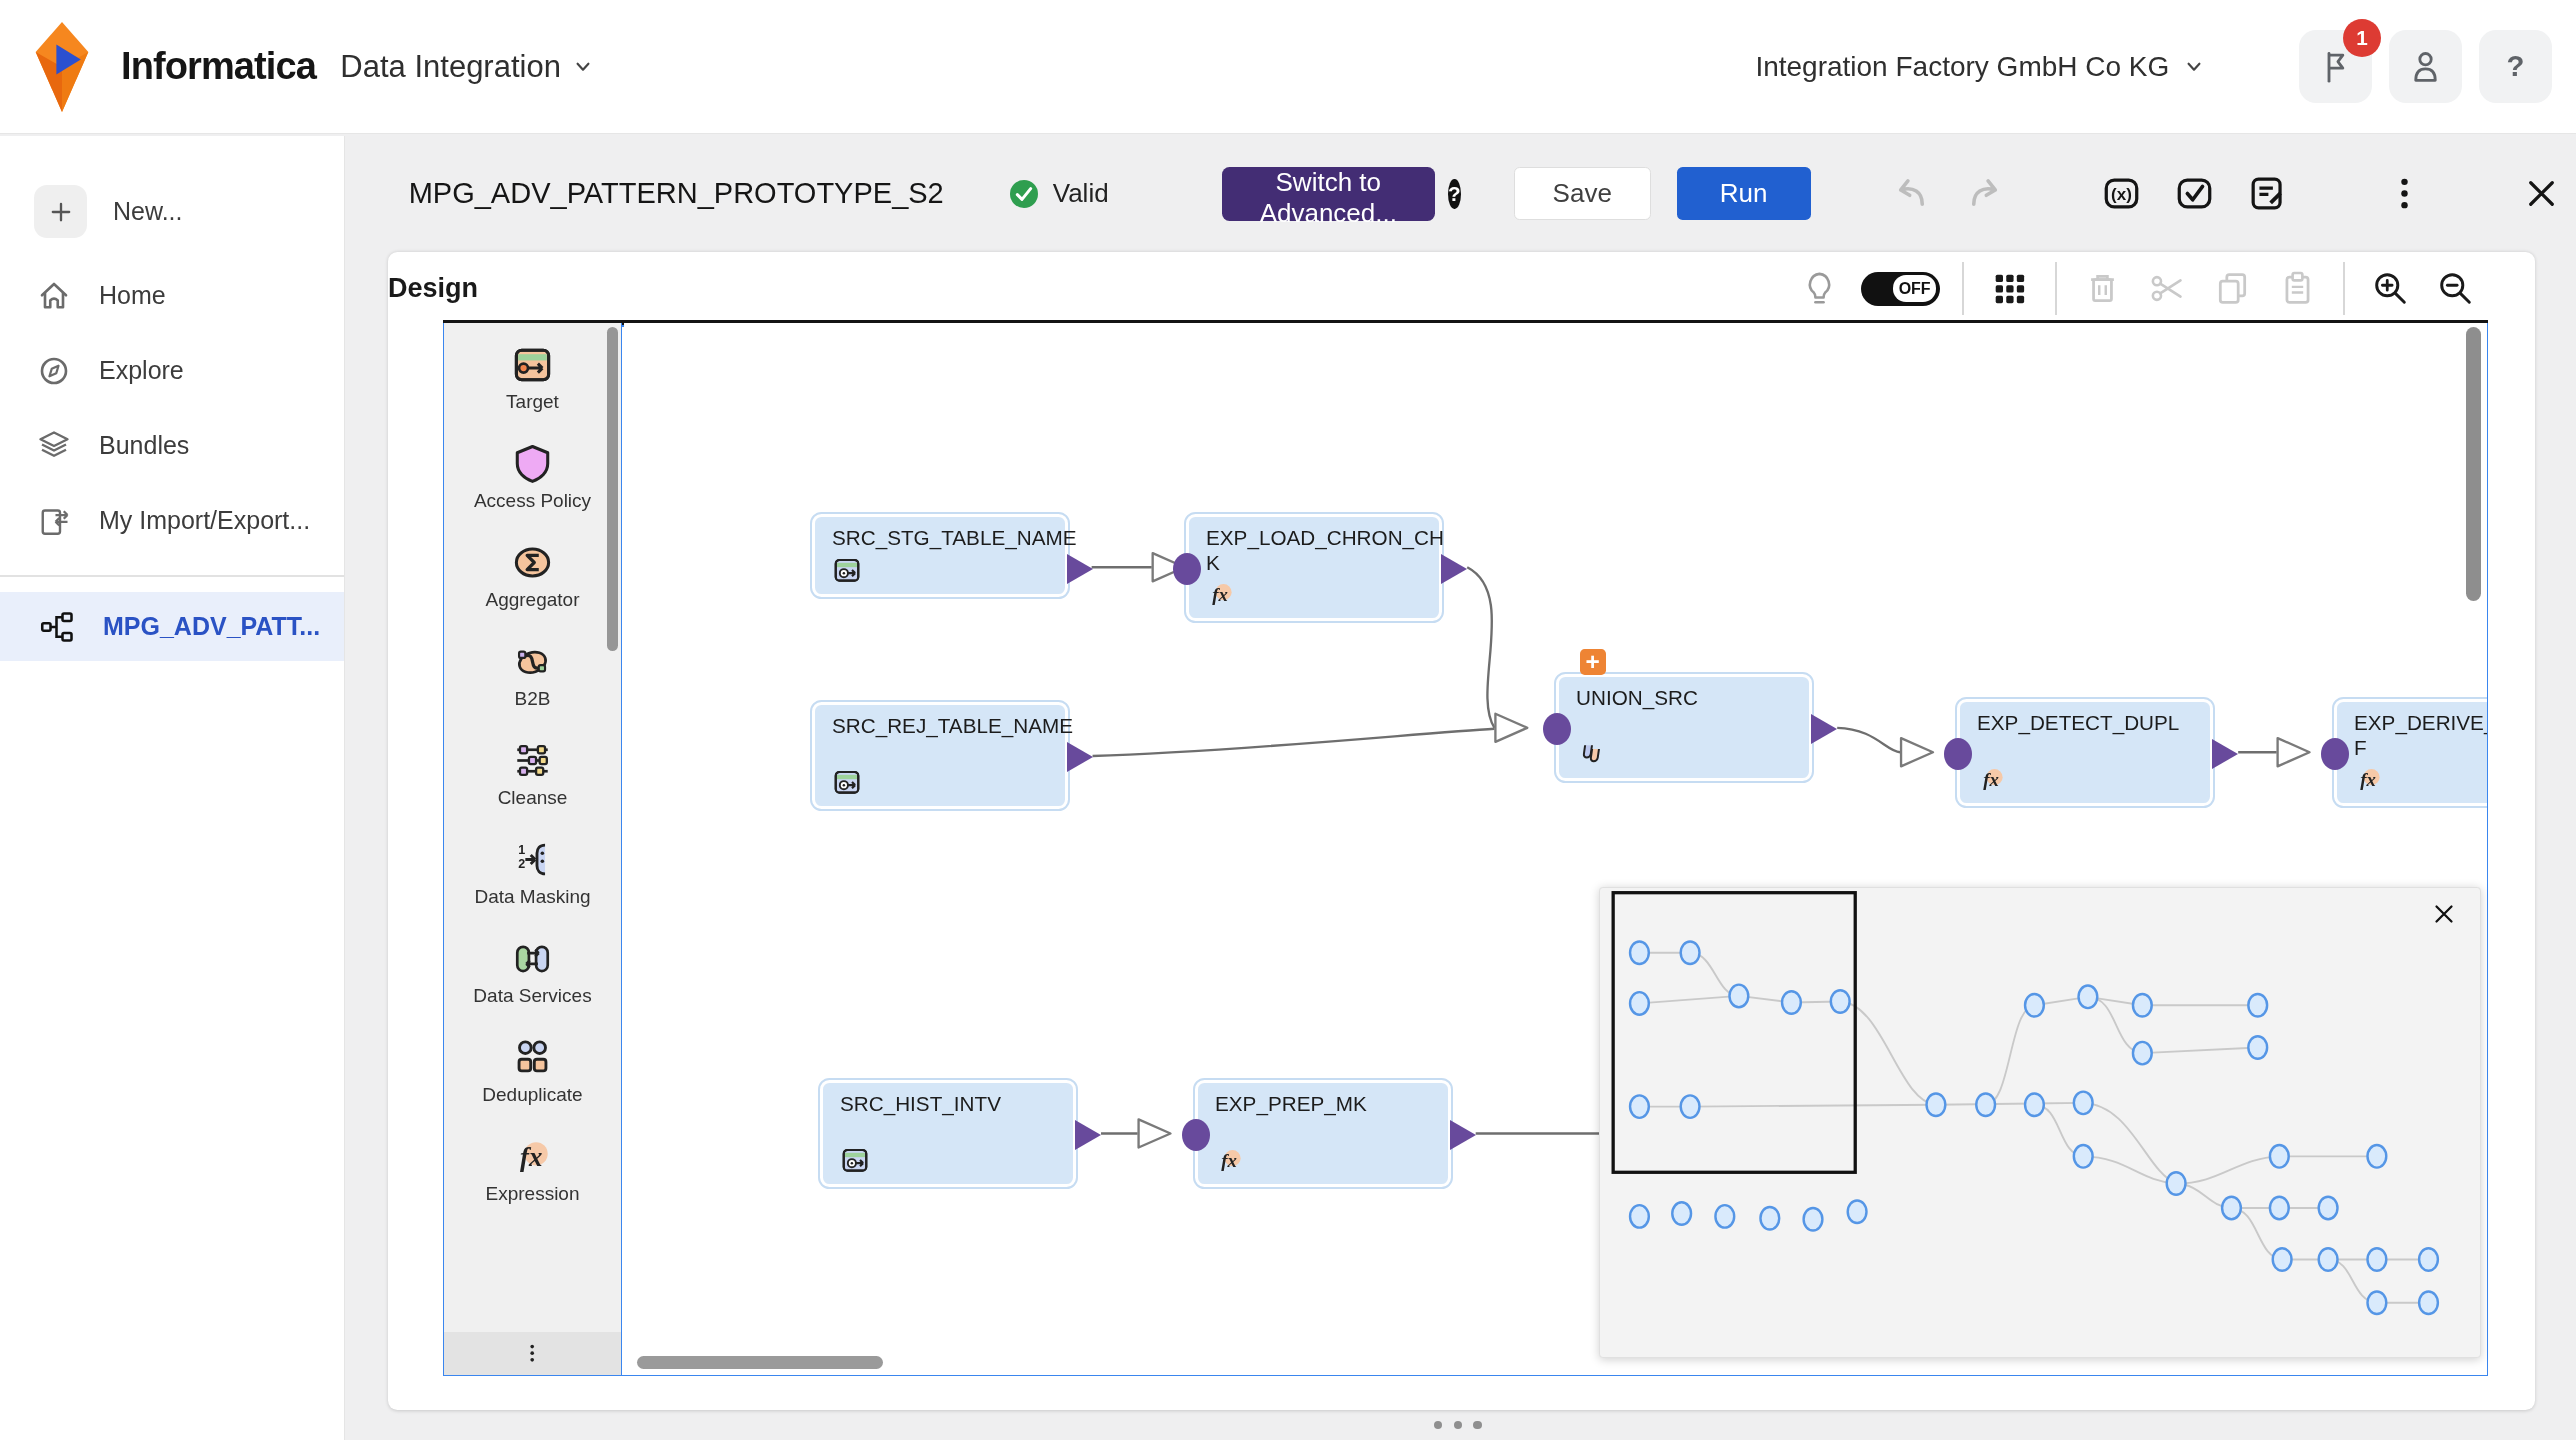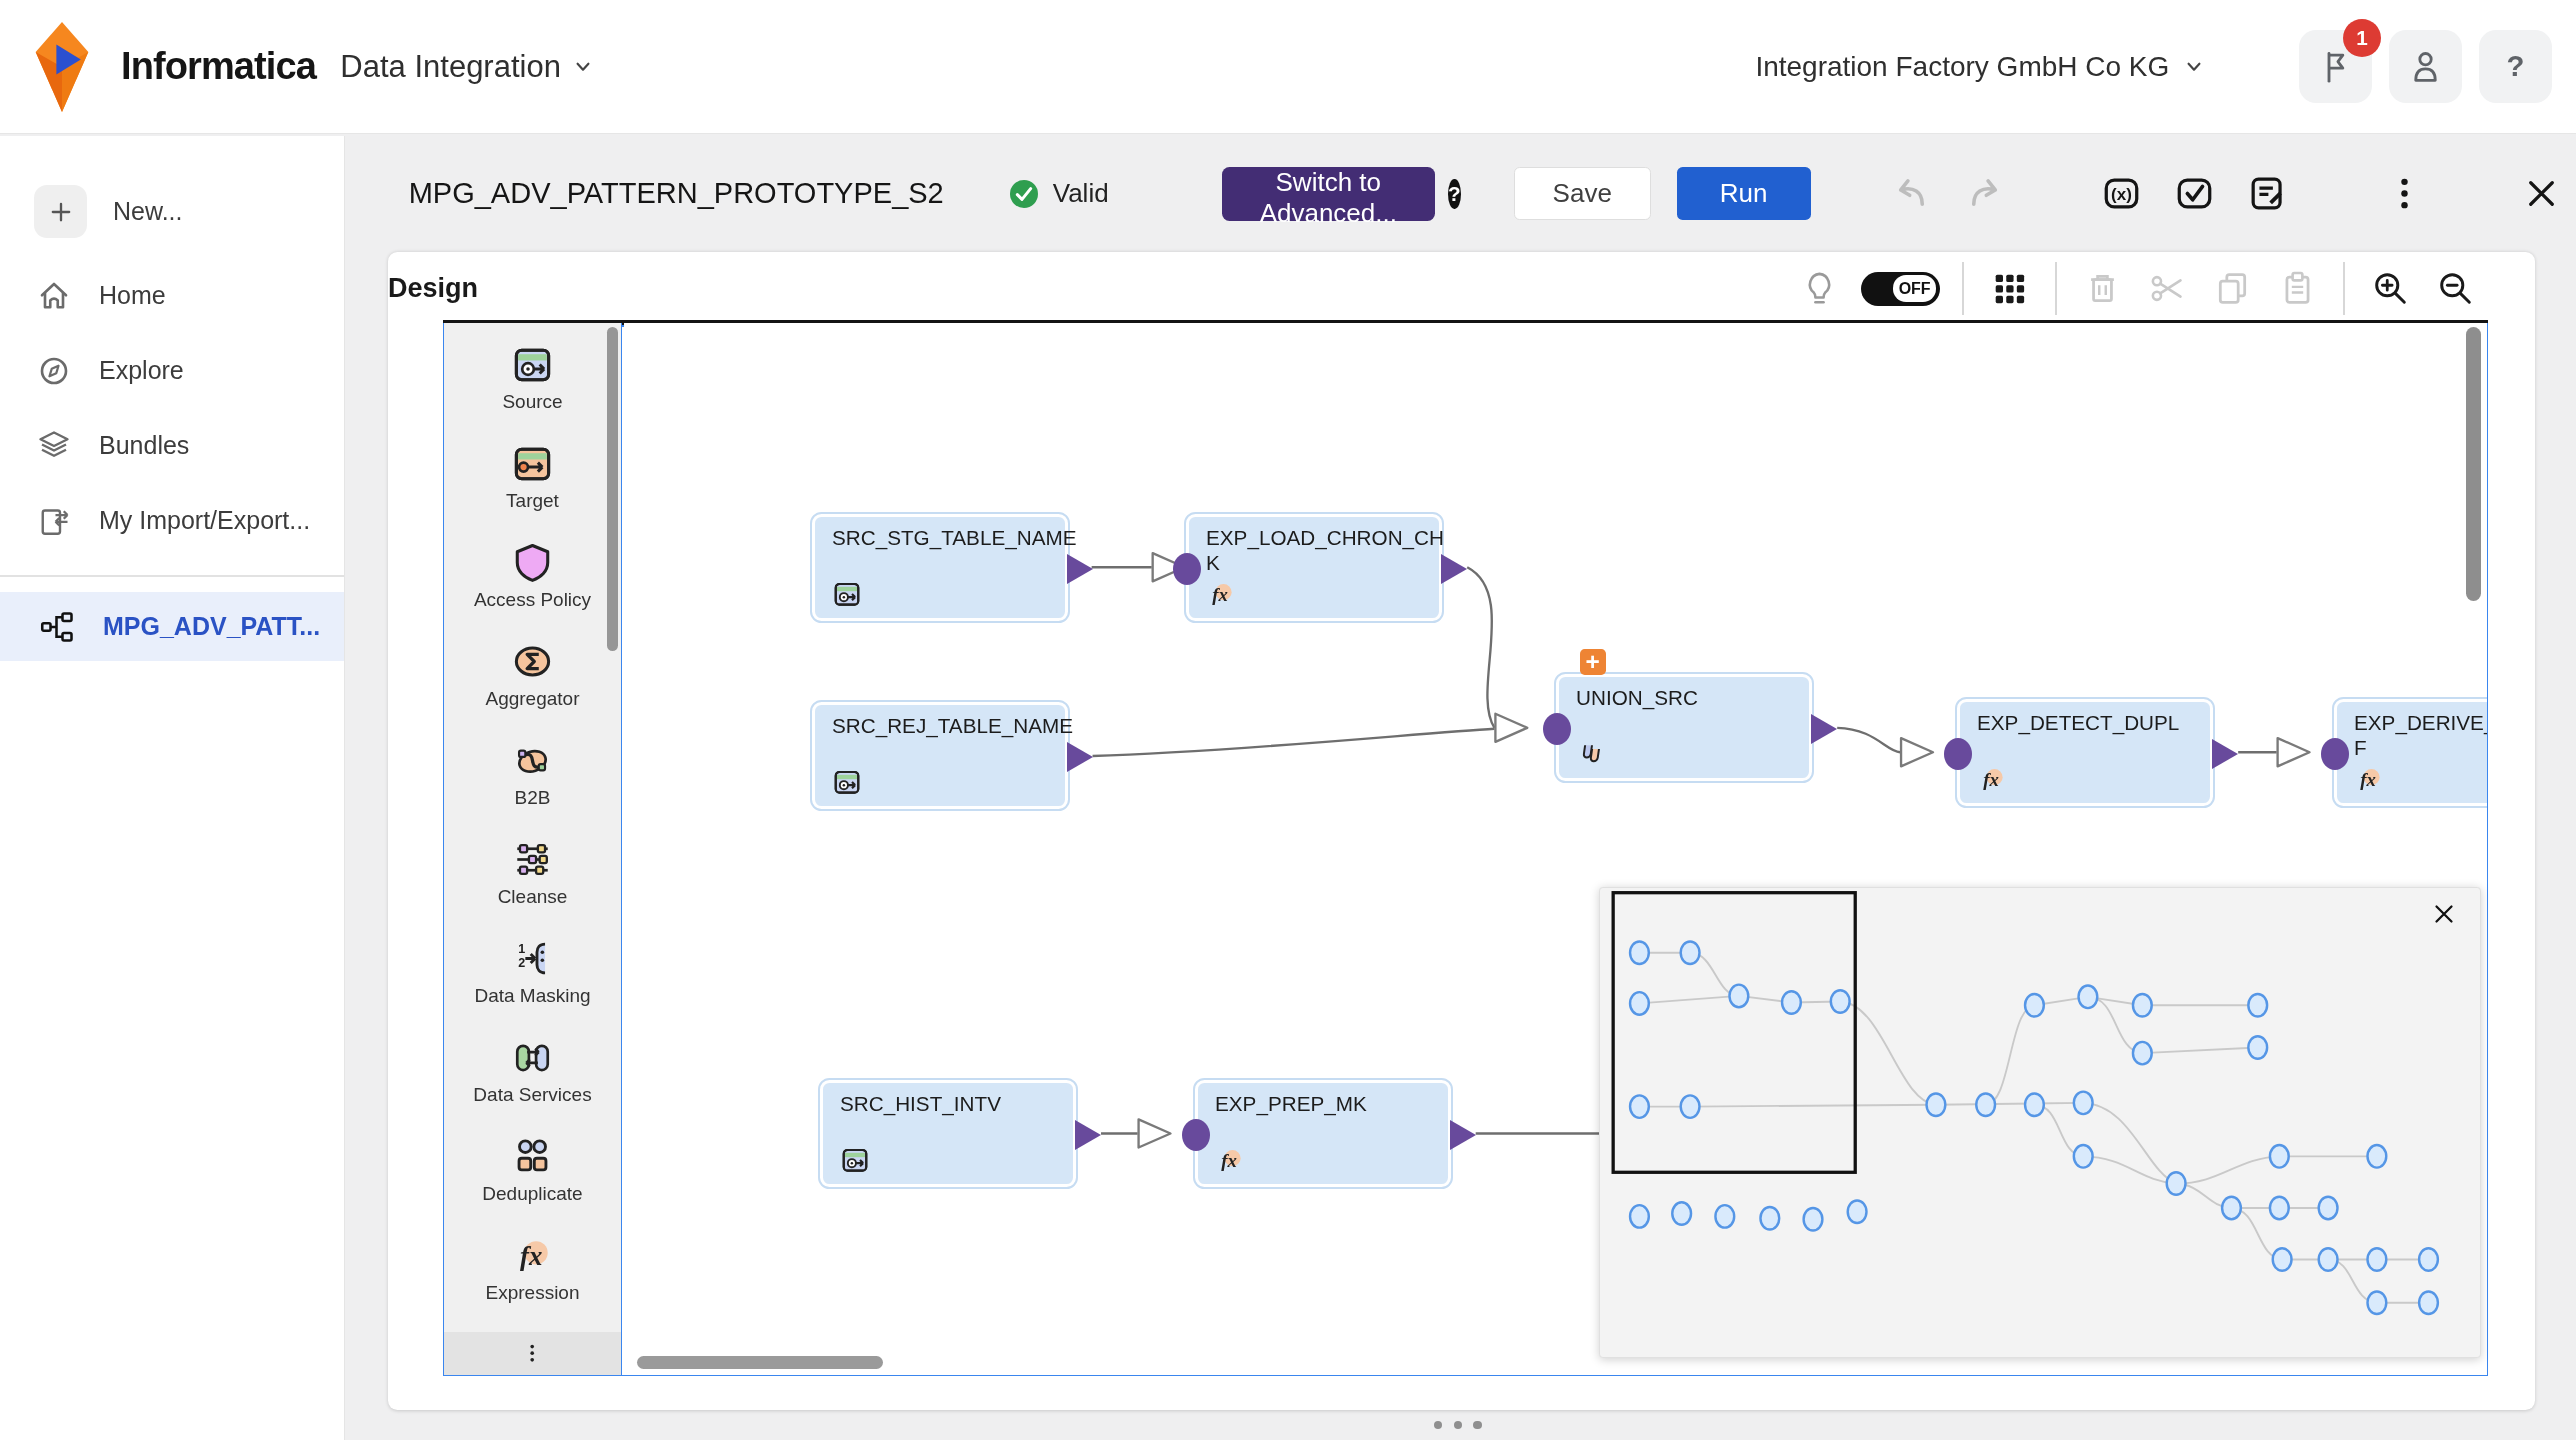--- a/index.html
+++ b/index.html
@@ -499,26 +499,20 @@
     </div>
 
     <div class="canvas-topline"></div>
     <div class="canvas-topblue"></div>
 
     <div class="canvas-wrap">
       <div class="palette">
         <div>
             <div class="pal-item">
               <span class="pal-ic"><svg viewBox="0 0 46 46" width="43" height="43">
-                  <use href="#ic-src"></use>
-                </svg></span>
-              <span class="pal-label">Source</span>
-            </div>
-            <div class="pal-item">
-              <span class="pal-ic"><svg viewBox="0 0 46 46" width="43" height="43">
                   <use href="#ic-tgt"></use>
                 </svg></span>
               <span class="pal-label">Target</span>
             </div>
             <div class="pal-item">
               <span class="pal-ic"><svg viewBox="0 0 46 46" width="43" height="43">
                   <use href="#ic-shield"></use>
                 </svg></span>
               <span class="pal-label">Access Policy</span>
             </div>
@@ -581,21 +575,21 @@
             <path d="M1719,457 L1760,457" fill="none" stroke="#6e6e6e" stroke-width="2.5"></path>
             <path d="M508,863 L547,863" fill="none" stroke="#6e6e6e" stroke-width="2.5"></path>
             <path d="M907,863 L1042,863" fill="none" stroke="#6e6e6e" stroke-width="2.5"></path>
             <polygon points="563,245 597,260 563,275" fill="#fff" stroke="#7a7a7a" stroke-width="2.5" stroke-linejoin="round"></polygon>
             <polygon points="928,416 962,431 928,446" fill="#fff" stroke="#7a7a7a" stroke-width="2.5" stroke-linejoin="round"></polygon>
             <polygon points="1360,442 1394,457 1360,472" fill="#fff" stroke="#7a7a7a" stroke-width="2.5" stroke-linejoin="round"></polygon>
             <polygon points="1761,442 1795,457 1761,472" fill="#fff" stroke="#7a7a7a" stroke-width="2.5" stroke-linejoin="round"></polygon>
             <polygon points="548,848 582,863 548,878" fill="#fff" stroke="#7a7a7a" stroke-width="2.5" stroke-linejoin="round"></polygon>
           </svg>
         <div>
-            <div class="node" style="left: 188px; top: 191px; width: 256px; height: 107px;">
+            <div class="node" style="left: 188px; top: 191px; width: 256px; height: 83px;">
               <span class="node-label">SRC_STG_TABLE_NAME</span>
               <span class="node-ic"><svg viewBox="0 0 32 32" width="30" height="30">
                   <use href="#ic-src"></use>
                 </svg></span>
               <span class="port-out"></span>
             </div>
             <div class="node" style="left: 562px; top: 191px; width: 256px; height: 107px;">
               <span class="node-label">EXP_LOAD_CHRON_CH
 K</span>
               <span class="node-ic"><svg viewBox="0 0 32 32" width="30" height="30">

